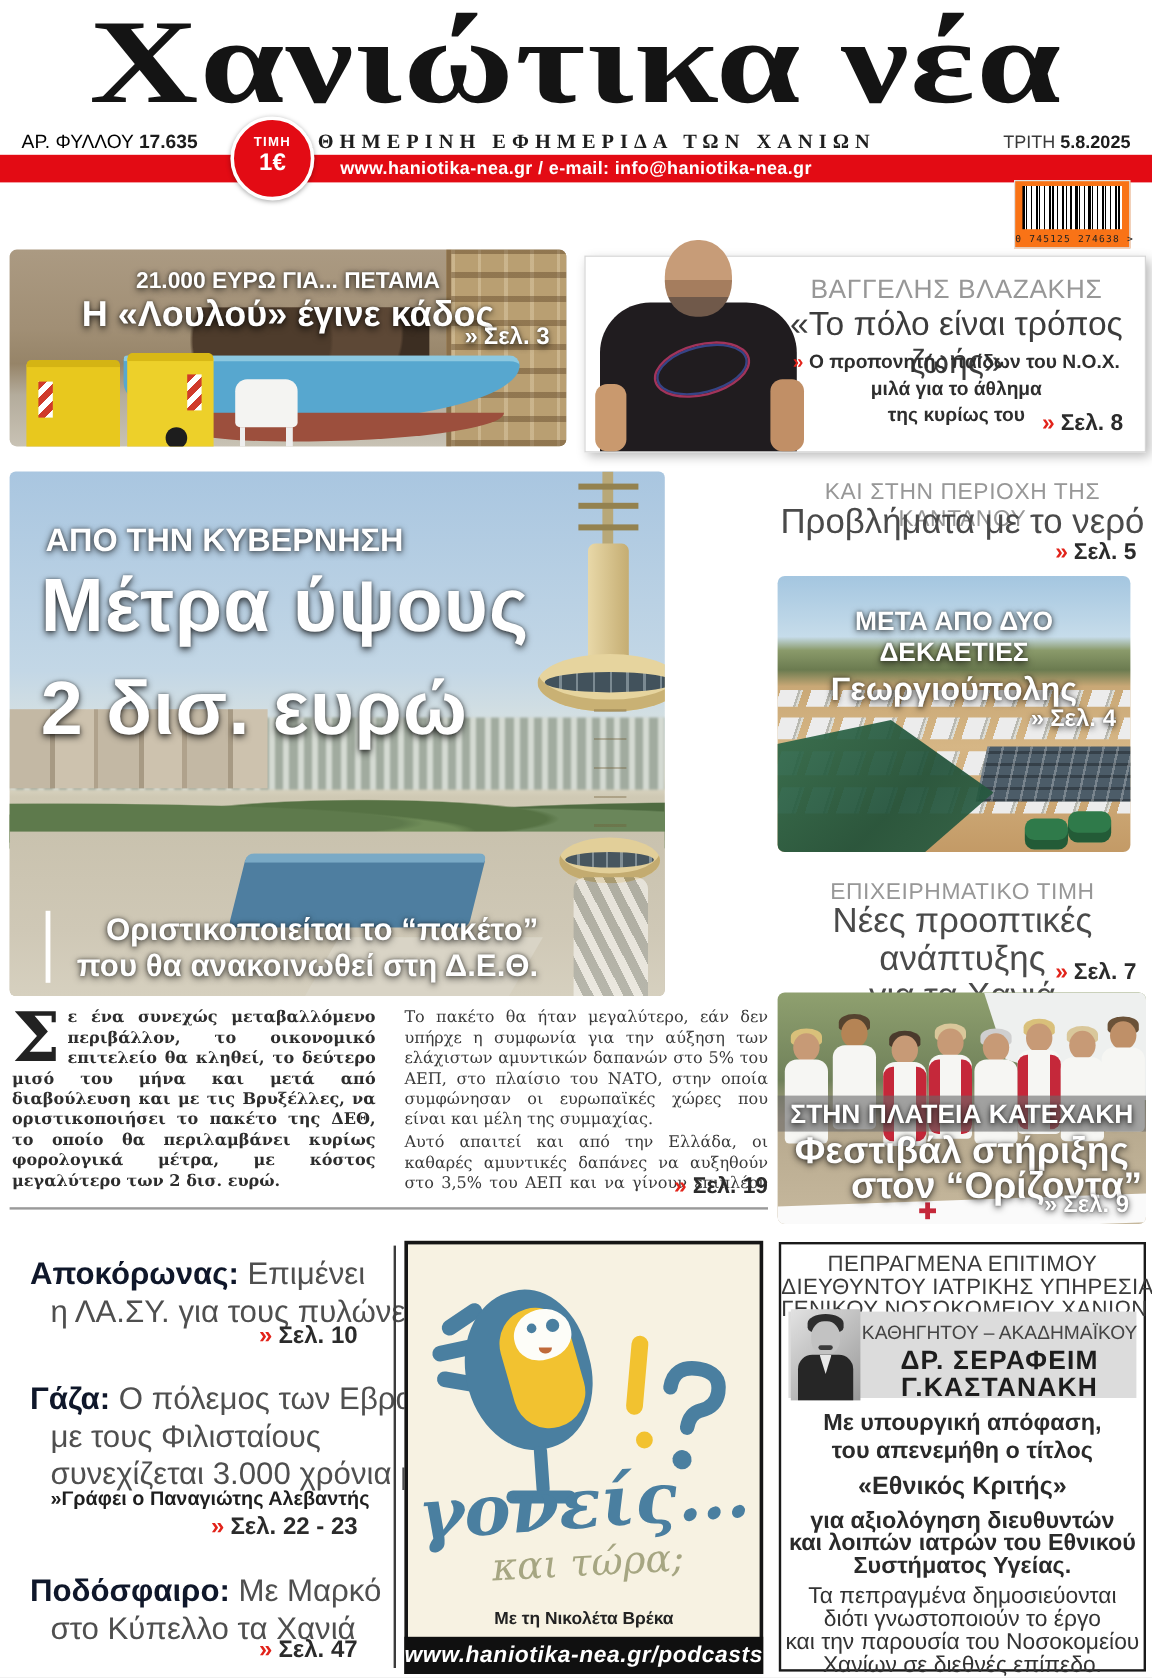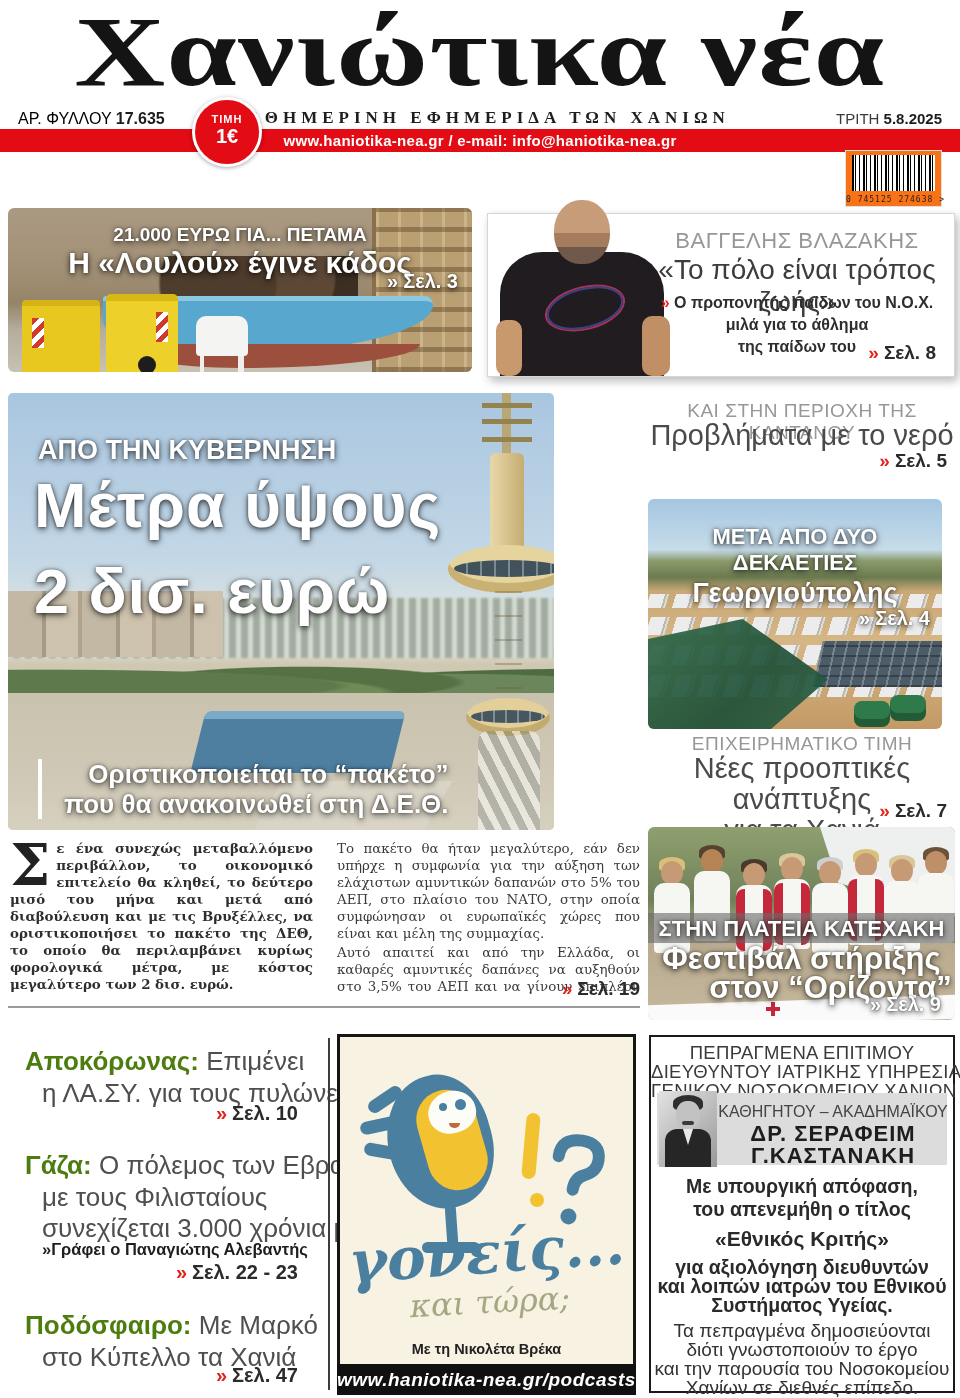--- a/index.html
+++ b/index.html
@@ -131,21 +131,21 @@
   .mp-kick{left:30px;top:42px;font-size:27px;font-weight:bold;text-align:left;}
   .mp-h1{left:26px;top:76px;font-size:63px;font-weight:bold;text-align:left;letter-spacing:1px;}
   .mp-h2{left:26px;top:162px;font-size:63px;font-weight:bold;text-align:left;letter-spacing:1px;}
   .mp-subwrap{left:30px;top:366px;padding-left:22px;border-left:4px solid #fff;text-align:left;}
   .mp-sub{font-size:26px;font-weight:bold;line-height:30px;text-align:right;}
 
   
   .rc1-kick{top:400px;left:649px;width:306px;}
   .rc1-head{top:420px;left:649px;width:306px;}
   .rc1-page{top:450px;left:649px;width:298px;text-align:right;}
-  .rc-photo2{top:499px;left:648px;width:294px;height:230px;border-radius:6px;overflow:hidden;
+  .rc-photo2{top:480px;left:648px;width:294px;height:230px;border-radius:6px;overflow:hidden;
     background:linear-gradient(180deg,#a4c6e0 0%,#c6dcea 22%,#8a9a6a 27%,#6b7b50 34%,#c9a876 40%,#d6b685 62%,#c39a66 100%);}
   .g-rows{position:absolute;left:0;width:115%;transform:skewX(-18deg);
     background:repeating-linear-gradient(90deg,#ececec 0 15px,#b9b9b1 15px 17px,#dcdcd4 17px 19px,transparent 19px 26px);}
   .g-navy{position:absolute;left:170px;top:142px;width:130px;height:46px;background:#4c5c68;
     background-image:repeating-linear-gradient(90deg,rgba(255,255,255,.25) 0 2px,transparent 2px 12px),
       repeating-linear-gradient(0deg,rgba(0,0,0,.3) 0 2px,transparent 2px 10px);transform:skewX(-12deg);}
   .g-tarp{position:absolute;left:-10px;top:120px;width:190px;height:110px;
     clip-path:polygon(0 20%,55% 0,100% 55%,70% 100%,0 100%);
     background:linear-gradient(135deg,#2f6b4b 0%,#1f5038 60%,#2a5f44 100%);opacity:.92;}
   .g-barrel{position:absolute;width:36px;height:26px;border-radius:8px;background:#2f7a4a;
@@ -182,21 +182,21 @@
   .body-text{top:840px;left:10px;width:630px;height:170px;column-count:2;column-gap:24px;column-fill:auto;
     font-family:"DejaVu Serif",serif;font-size:13.4px;line-height:17px;color:#3a3a3a;overflow:hidden;}
   .body-text p{margin:0 0 2px 0;text-align:justify;}
   .body-text .lead{font-weight:bold;color:#2e2e2e;}
   .dropcap{float:left;font-size:57px;line-height:44px;padding:3px 6px 0 0;font-weight:bold;color:#222;}
   .body-rule{top:1006px;left:8px;width:632px;height:0;border-bottom:2px solid #9a9a9a;}
   .body-page{top:978px;left:430px;width:210px;text-align:right;}
 
   
   .brief-line{font-size:26px;color:#4f4f4f;white-space:nowrap;}
-  .brief-lead{font-weight:bold;color:#4d7c0f;}
+  .brief-lead{font-weight:bold;color:#0f172a;}
   .brief-page{width:298px;text-align:right;font-size:20px;}
   .brief-byline{font-size:16.5px;font-weight:bold;color:#1e1e1e;}
   .v-divider{top:1038px;left:328px;width:2px;height:352px;background:#3c3c3c;}
 
   
   .podcast{top:1034px;left:337px;width:299px;height:361px;background:#f7f2e2;border:3px solid #161616;box-sizing:border-box;}
   .mic-head{position:absolute;left:48px;top:38px;width:104px;height:134px;border-radius:54% 46% 50% 50%;
     background:#4a7fa0;transform:rotate(-16deg);}
   .mic-finger{position:absolute;width:38px;height:13px;border-radius:7px;background:#4a7fa0;}
   .mic-pill{position:absolute;left:82px;top:52px;width:60px;height:102px;border-radius:30px;
@@ -295,21 +295,21 @@
       <div class="tr-head"></div>
     </div>
     <div class="tr-text">
       <div class="abs kick-gray tr-kick">ΒΑΓΓΕΛΗΣ ΒΛΑΖΑΚΗΣ</div>
       <div class="abs tr-head-line">«Το πόλο είναι τρόπος ζωής»</div>
       <div class="abs tr-sub" style="top:80px;">
         <span class="ar" style="color:#e2231a;font-weight:bold;">»</span>
         <span>Ο προπονητής παίδων του Ν.Ο.Χ.</span>
       </div>
       <div class="abs tr-sub" style="top:102px;">μιλά για το άθλημα</div>
-      <div class="abs tr-sub" style="top:124px;">της παίδων του</div>
+      <div class="abs tr-sub" style="top:124px;">της κυρίως του</div>
       <div class="abs pref tr-page">
         <span class="ar">»</span><span>Σελ. 8</span>
       </div>
     </div>
   </div>
 
   <div class="abs main-photo">
     <div class="mp-city"></div>
     <div class="mp-blocks"></div>
     <div class="mp-green"></div>

